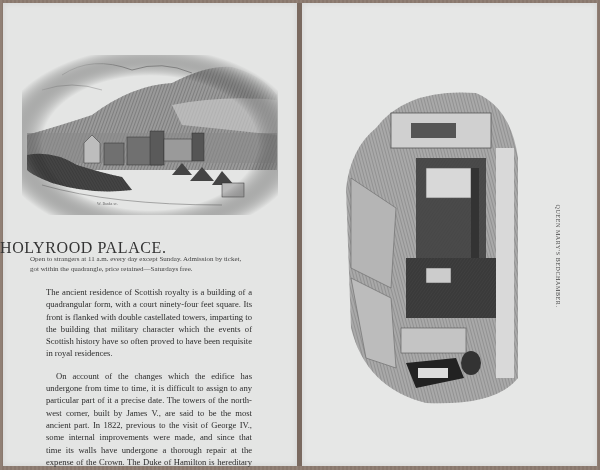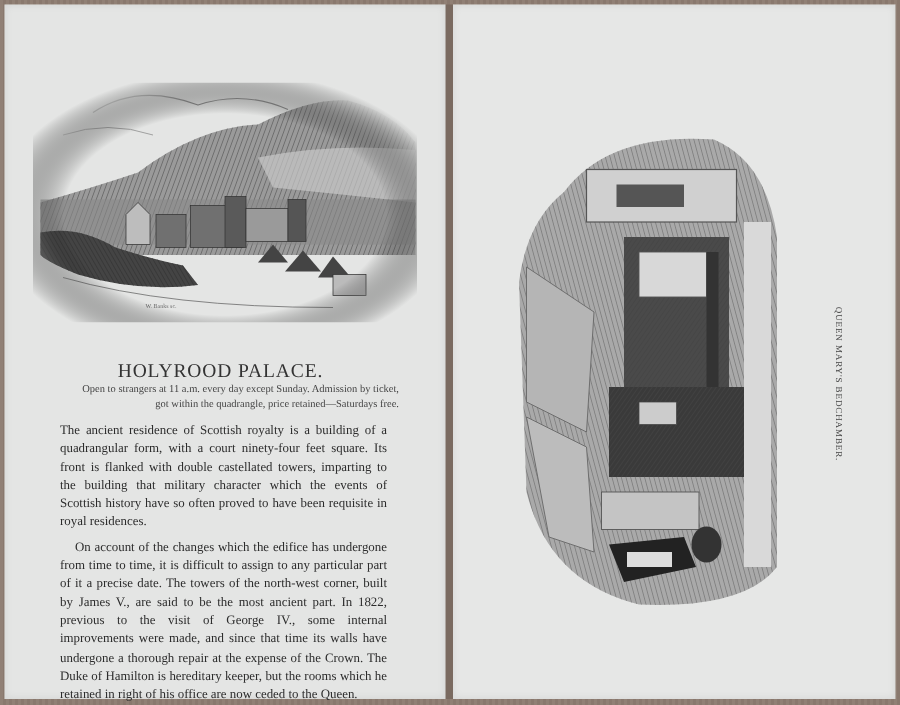--- a/index.html
+++ b/index.html
@@ -26,32 +26,32 @@
     position: absolute; top: 3px; bottom: 4px; left: 297px; width: 5px;
     background: #7a6a60;
   }
 
   
   .engraving-left {
     position: absolute; left: 22px; top: 55px; width: 256px; height: 160px;
   }
   .title {
     position: absolute; left: 0; width: 294px; top: 239px;
-    text-align: center; font-size: 13px; letter-spacing: 0.6px; color: #333;
+    font-size: 16px; letter-spacing: 0.6px; color: #333;
   }
   .notice {
     position: absolute; left: 30px; width: 236px; top: 255px;
-    text-align: right; font-size: 7px; line-height: 9.5px; color: #444;
+    text-align: left; font-size: 7px; line-height: 9.5px; color: #444;
   }
   .body-text {
     position: absolute; left: 36px; width: 226px; top: 276px;
     font-size: 8.6px; line-height: 12.3px; color: #2c2c2c;
     text-align: justify;
   }
-  .body-text p { margin: 4px; font-family: Liberation Serif, serif; }
+  .body-text p { margin: 10px; font-family: Liberation Serif, serif; }
   .body-text p.indent { text-indent: 10px; }
 
   
   .engraving-right {
     position: absolute; left: 346px; top: 88px; width: 176px; height: 318px;
   }
   .caption-vertical {
     position: absolute; left: 553px; top: 186px; width: 10px; height: 140px;
   }
   .caption-vertical span {

